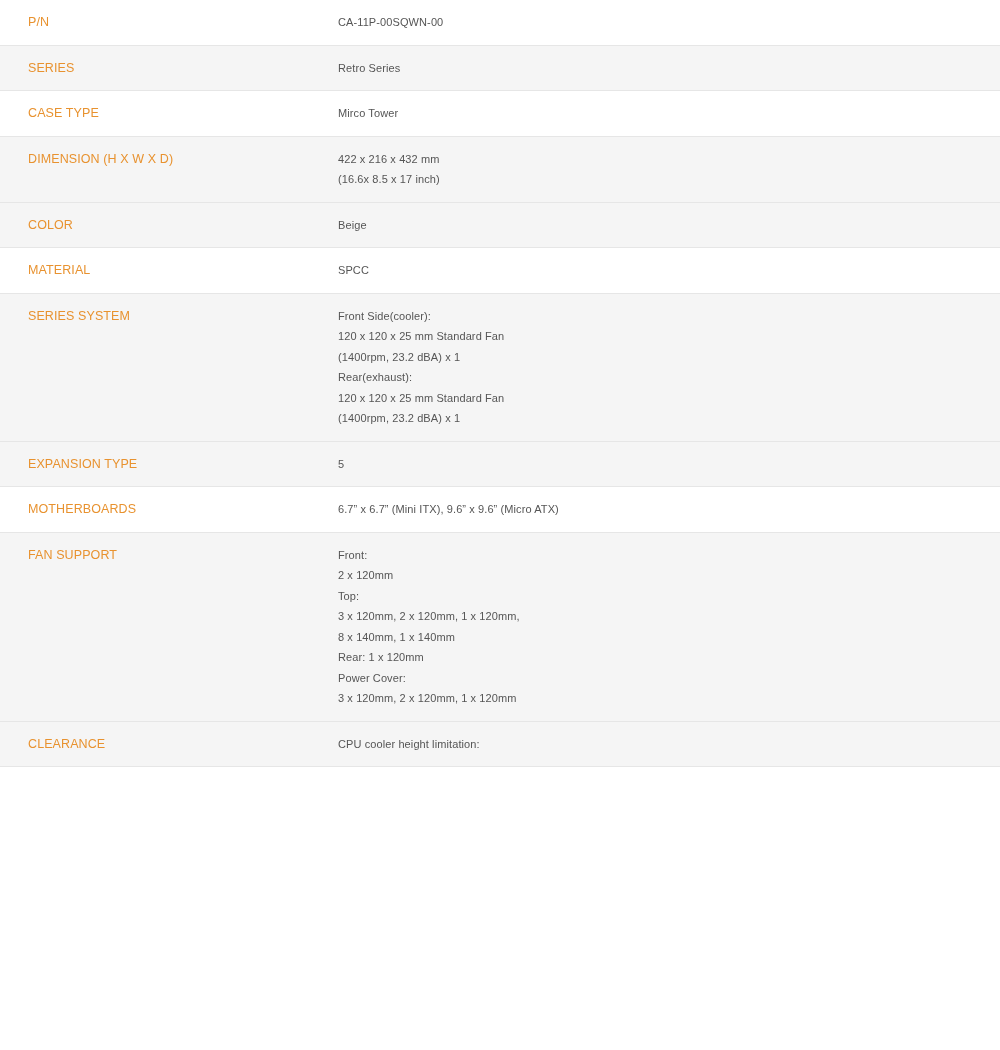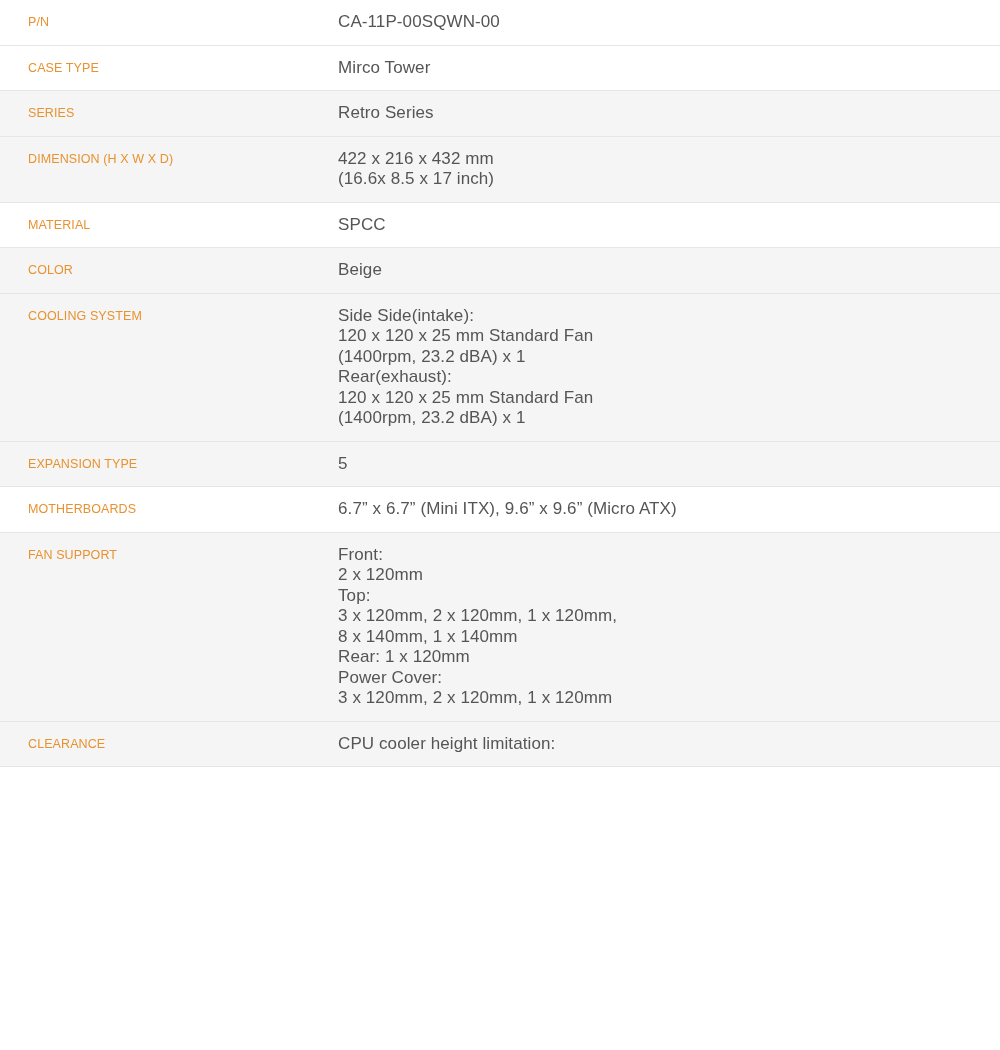--- a/index.html
+++ b/index.html
@@ -34,74 +34,74 @@
     color: #e8922f;
     font-size: 12.5px;
     line-height: 20.5px;
     letter-spacing: 0.1px;
     white-space: nowrap;
   }
   .spec-value {
     padding: 12px 20px 12px 0;
     vertical-align: top;
     color: #555555;
-    font-size: 17px;
+    font-size: 11px;
     line-height: 20.5px;
     letter-spacing: 0.1px;
   }
   .spec-value .line {
     display: block;
   }
 </style>
 </head>
 <body>
 
 <table class="spec-table">
   <tbody>
       <tr class="spec-row plain">
         <td class="spec-label">P/N</td>
         <td class="spec-value">
           <span class="line">CA-11P-00SQWN-00</span>
         </td>
       </tr>
+      <tr class="spec-row shaded">
+        <td class="spec-label">SERIES</td>
+        <td class="spec-value">
+          <span class="line">Retro Series</span>
+        </td>
+      </tr>
       <tr class="spec-row plain">
         <td class="spec-label">CASE TYPE</td>
         <td class="spec-value">
           <span class="line">Mirco Tower</span>
-        </td>
-      </tr>
-      <tr class="spec-row shaded">
-        <td class="spec-label">SERIES</td>
-        <td class="spec-value">
-          <span class="line">Retro Series</span>
         </td>
       </tr>
       <tr class="spec-row shaded">
         <td class="spec-label">DIMENSION (H X W X D)</td>
         <td class="spec-value">
           <span class="line">422 x 216 x 432 mm</span>
           <span class="line">(16.6x 8.5 x 17 inch)</span>
         </td>
       </tr>
+      <tr class="spec-row shaded">
+        <td class="spec-label">COLOR</td>
+        <td class="spec-value">
+          <span class="line">Beige</span>
+        </td>
+      </tr>
       <tr class="spec-row plain">
         <td class="spec-label">MATERIAL</td>
         <td class="spec-value">
           <span class="line">SPCC</span>
         </td>
       </tr>
       <tr class="spec-row shaded">
-        <td class="spec-label">COLOR</td>
+        <td class="spec-label">SERIES SYSTEM</td>
         <td class="spec-value">
-          <span class="line">Beige</span>
-        </td>
-      </tr>
-      <tr class="spec-row shaded">
-        <td class="spec-label">COOLING SYSTEM</td>
-        <td class="spec-value">
-          <span class="line">Side Side(intake):</span>
+          <span class="line">Front Side(cooler):</span>
           <span class="line">120 x 120 x 25 mm Standard Fan</span>
           <span class="line">(1400rpm, 23.2 dBA) x 1</span>
           <span class="line">Rear(exhaust):</span>
           <span class="line">120 x 120 x 25 mm Standard Fan</span>
           <span class="line">(1400rpm, 23.2 dBA) x 1</span>
         </td>
       </tr>
       <tr class="spec-row shaded">
         <td class="spec-label">EXPANSION TYPE</td>
         <td class="spec-value">

